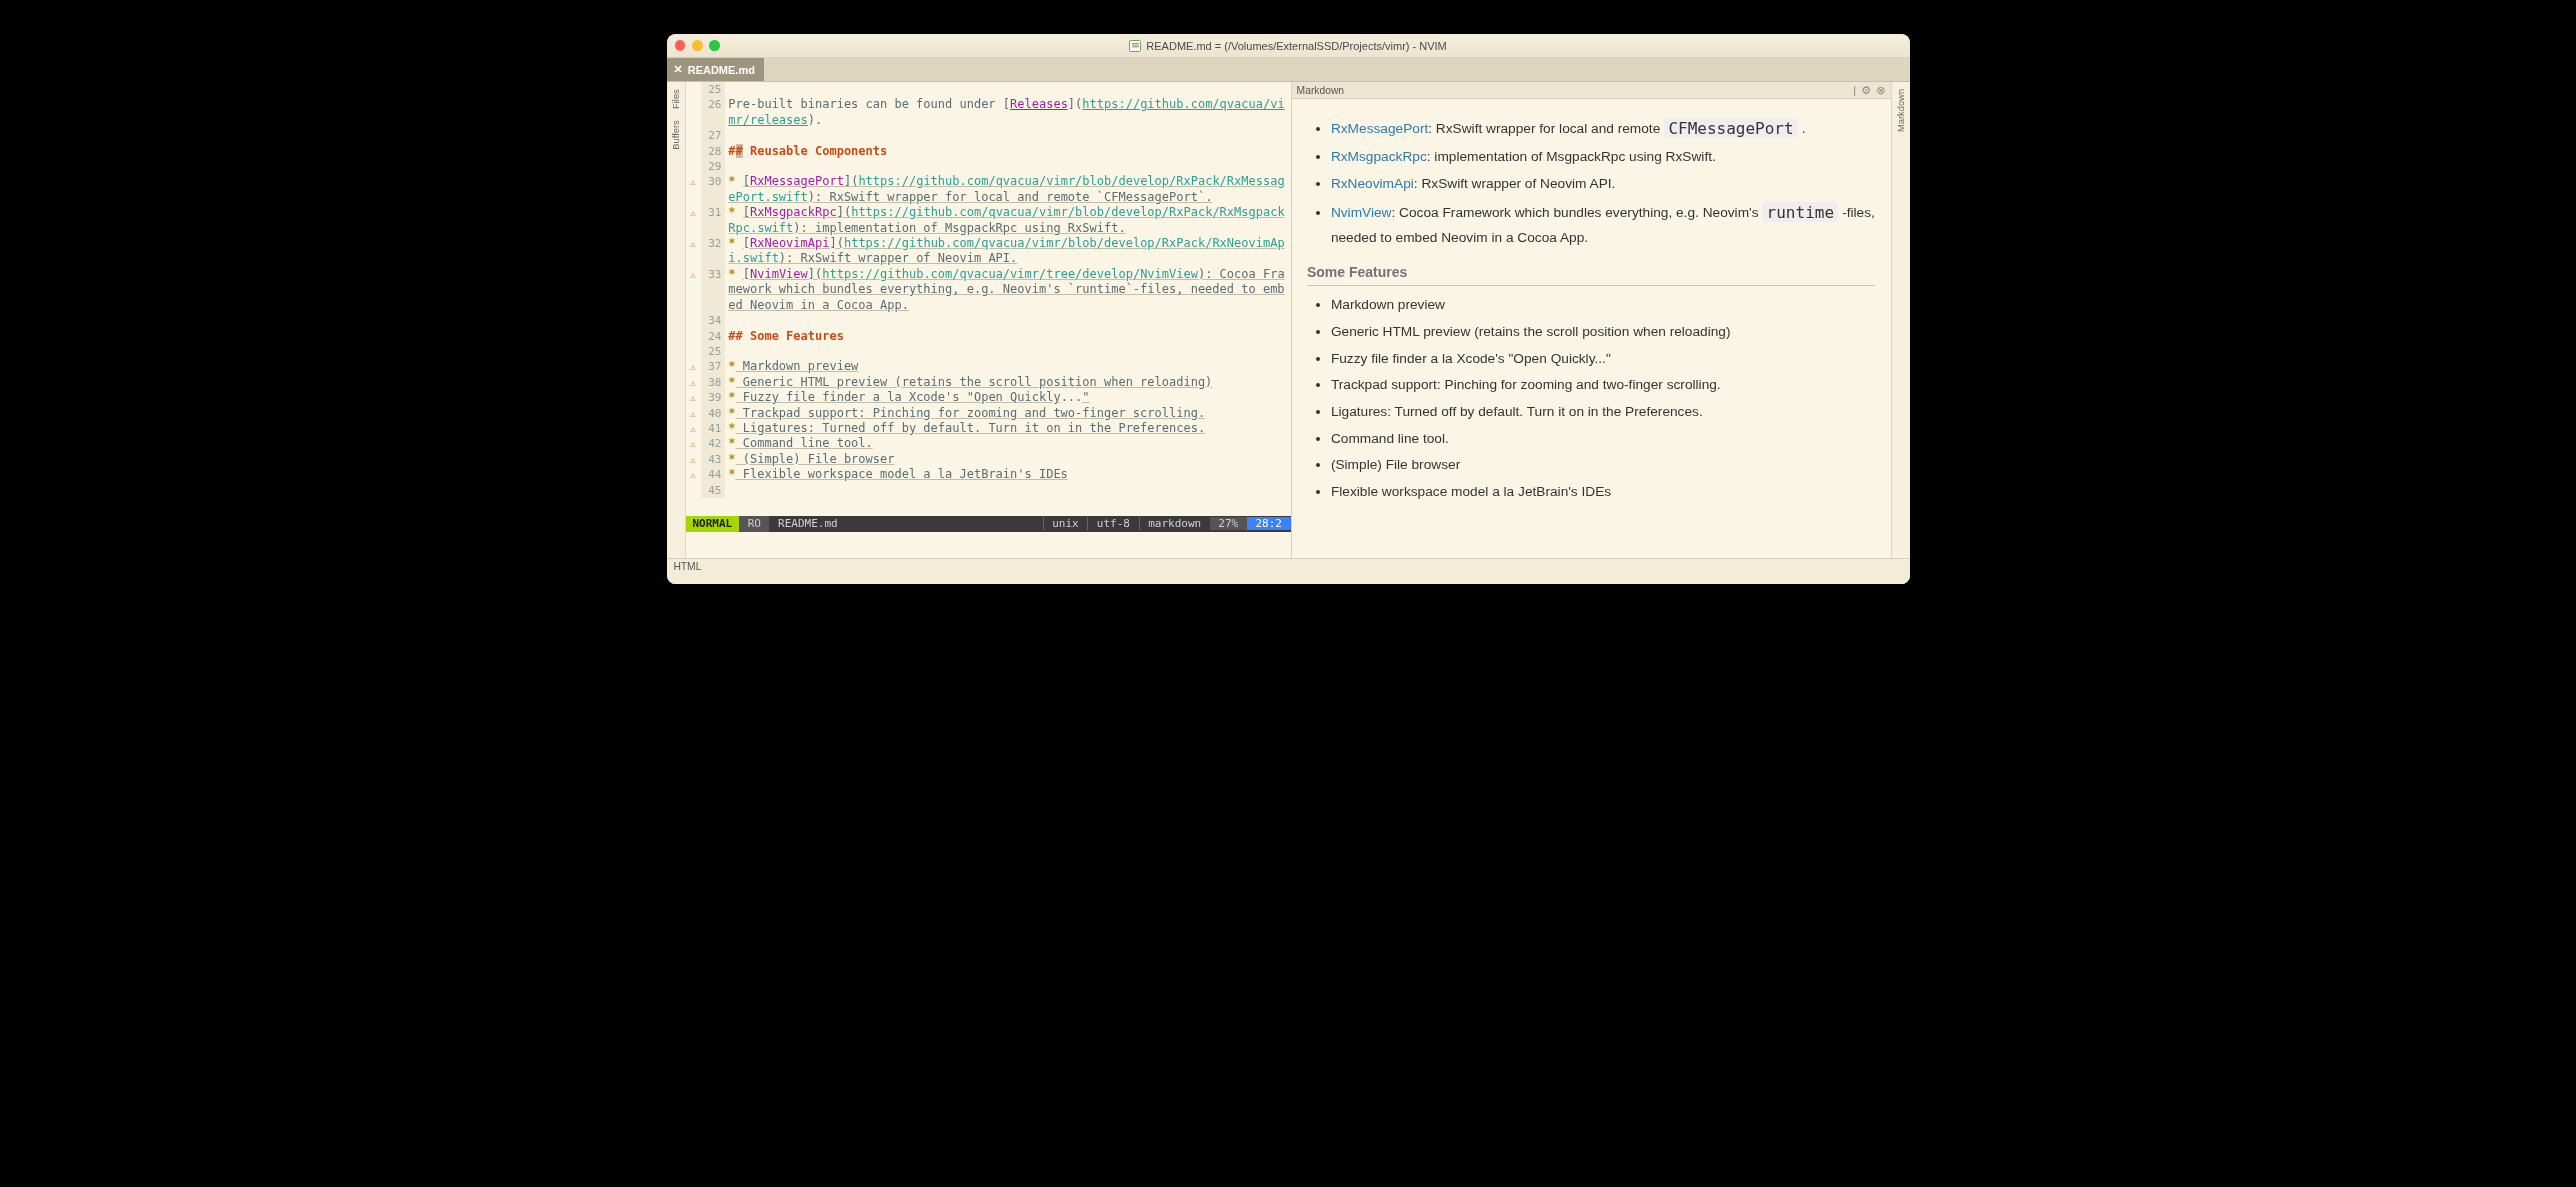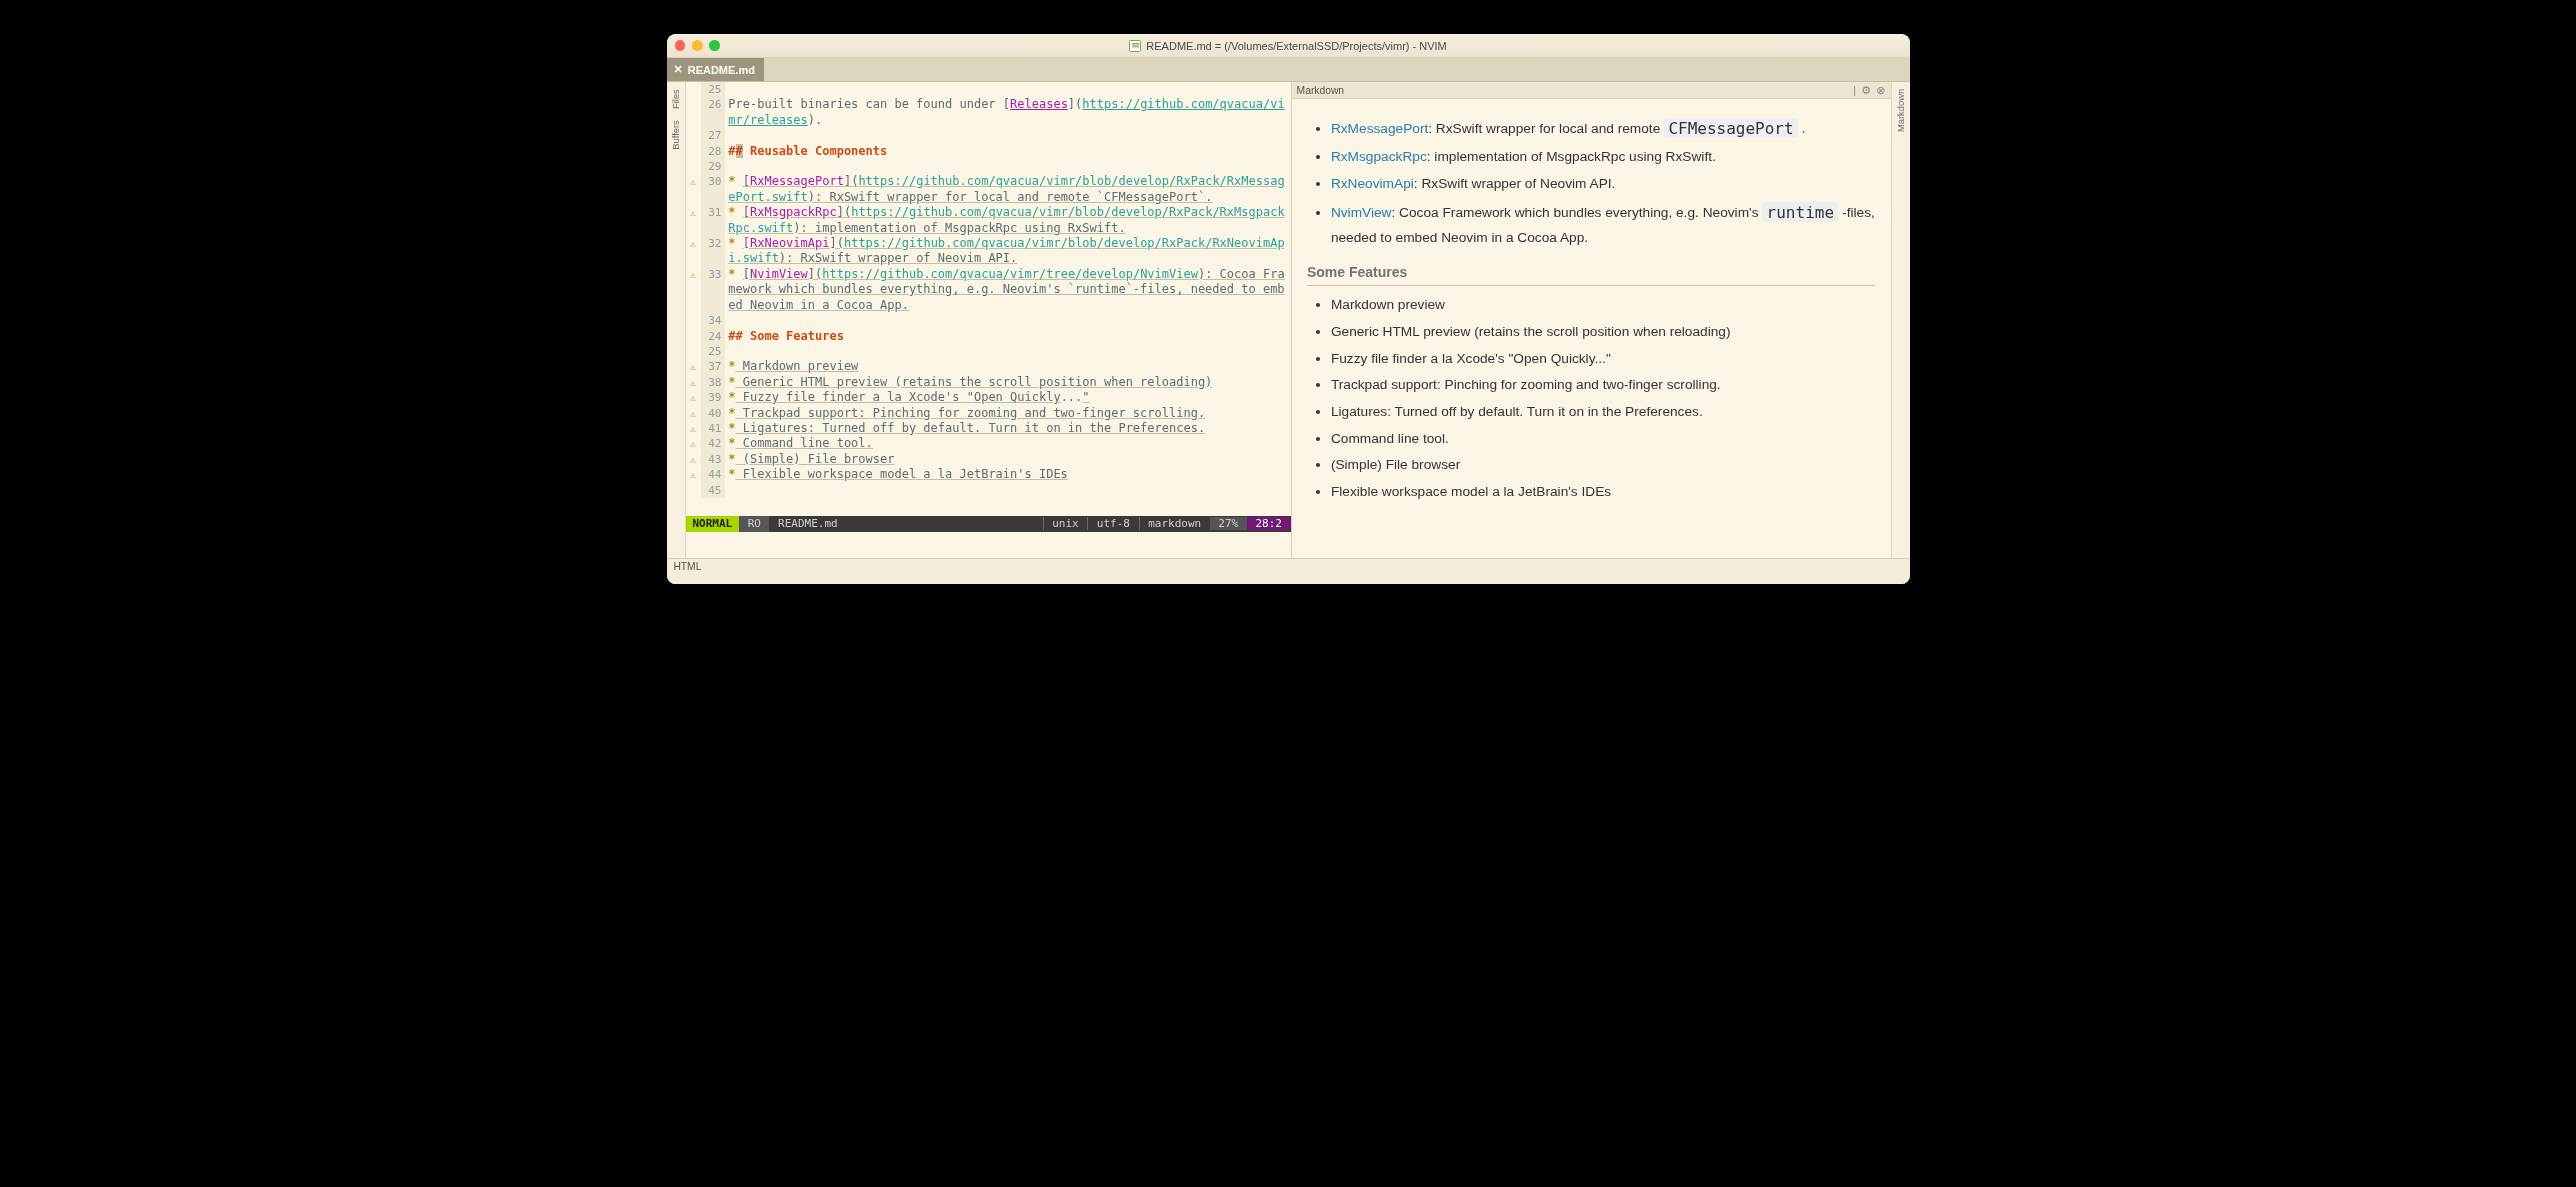--- a/index.html
+++ b/index.html
@@ -161,21 +161,21 @@
     align-items: center;
     font-family: "Menlo", monospace;
     font-size: 11px;
   }
   .sl-mode { background: #a6d600; color: #222; font-weight: bold; padding: 0 6.9px; height: 100%; display: flex; align-items: center; }
   .sl-ro { background: #555; padding: 0 8.6px; height: 100%; display: flex; align-items: center; }
   .sl-file { padding: 0 8.6px; }
   .sl-right { margin-left: auto; display: flex; }
   .sl-seg { border-left: 0.9px solid #666; padding: 0 8.6px; }
   .sl-pct { background: #555; padding: 0 8.6px; }
-  .sl-pos { background: #701a75; color: #fff; padding: 0 8.6px; }
+  .sl-pos { background: #3b82f6; color: #fff; padding: 0 8.6px; }
 
   .cmdline {
     height: 15.4px;
     background: #fbf5e6;
   }
 
   .preview {
     width: 600px;
     background: #fbf5e6;
     border-left: 0.9px solid #d9d0ba;

